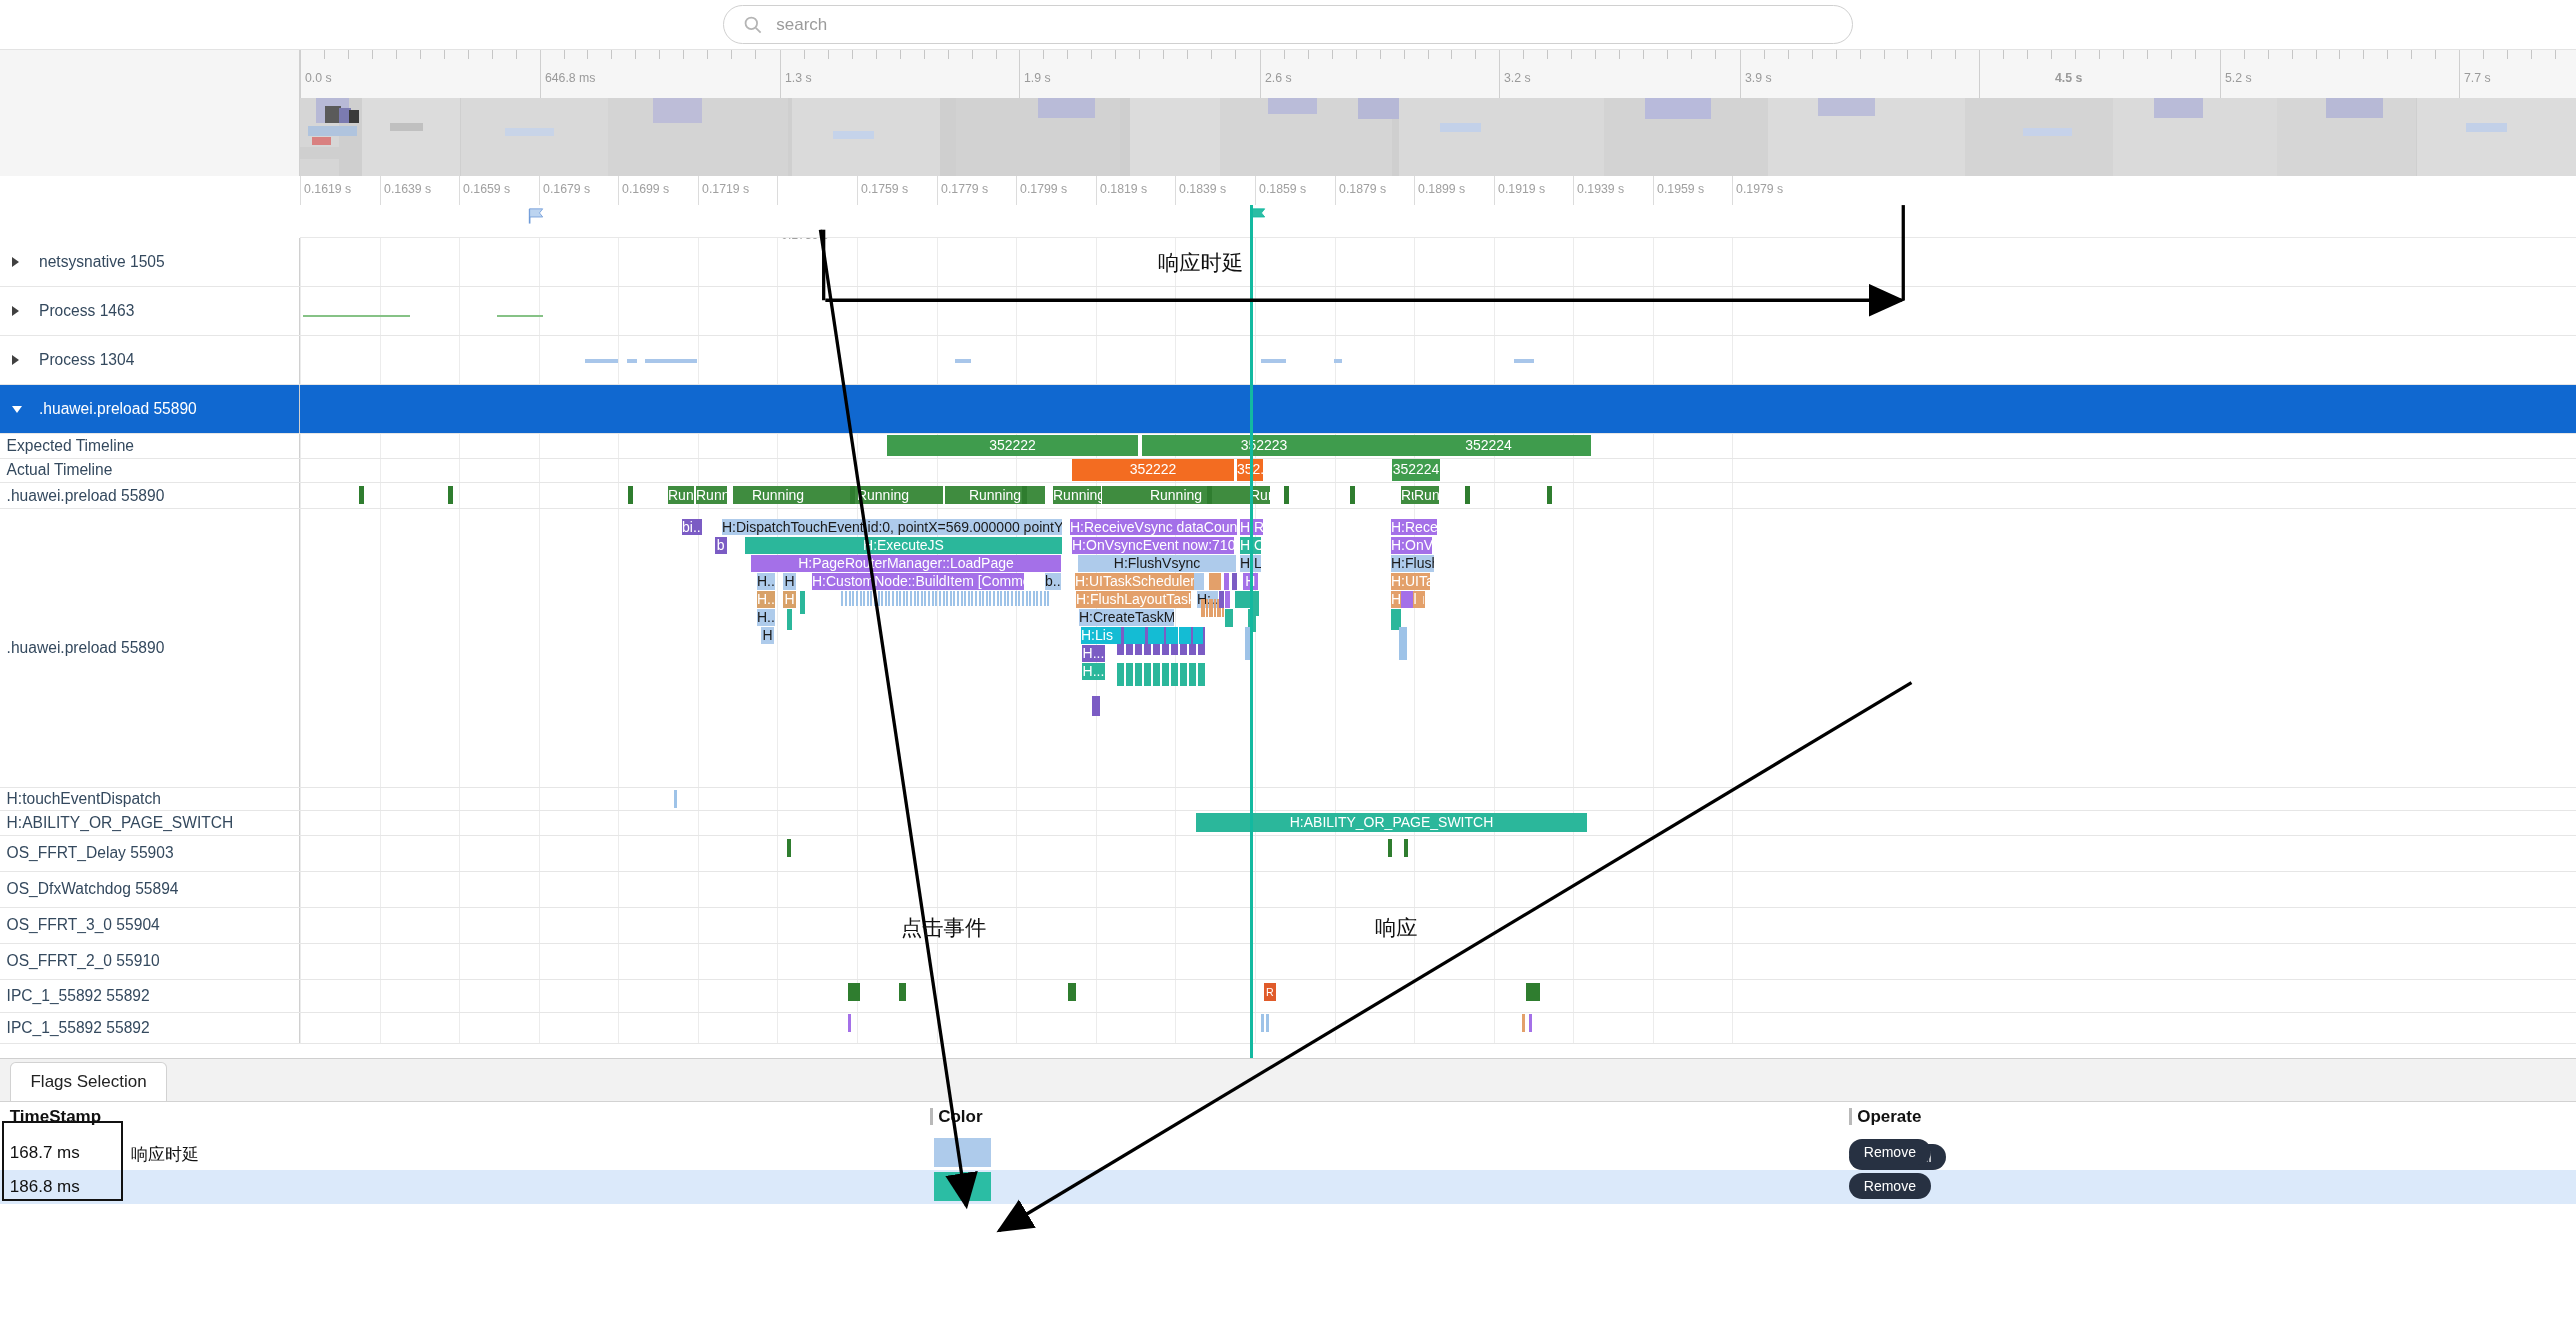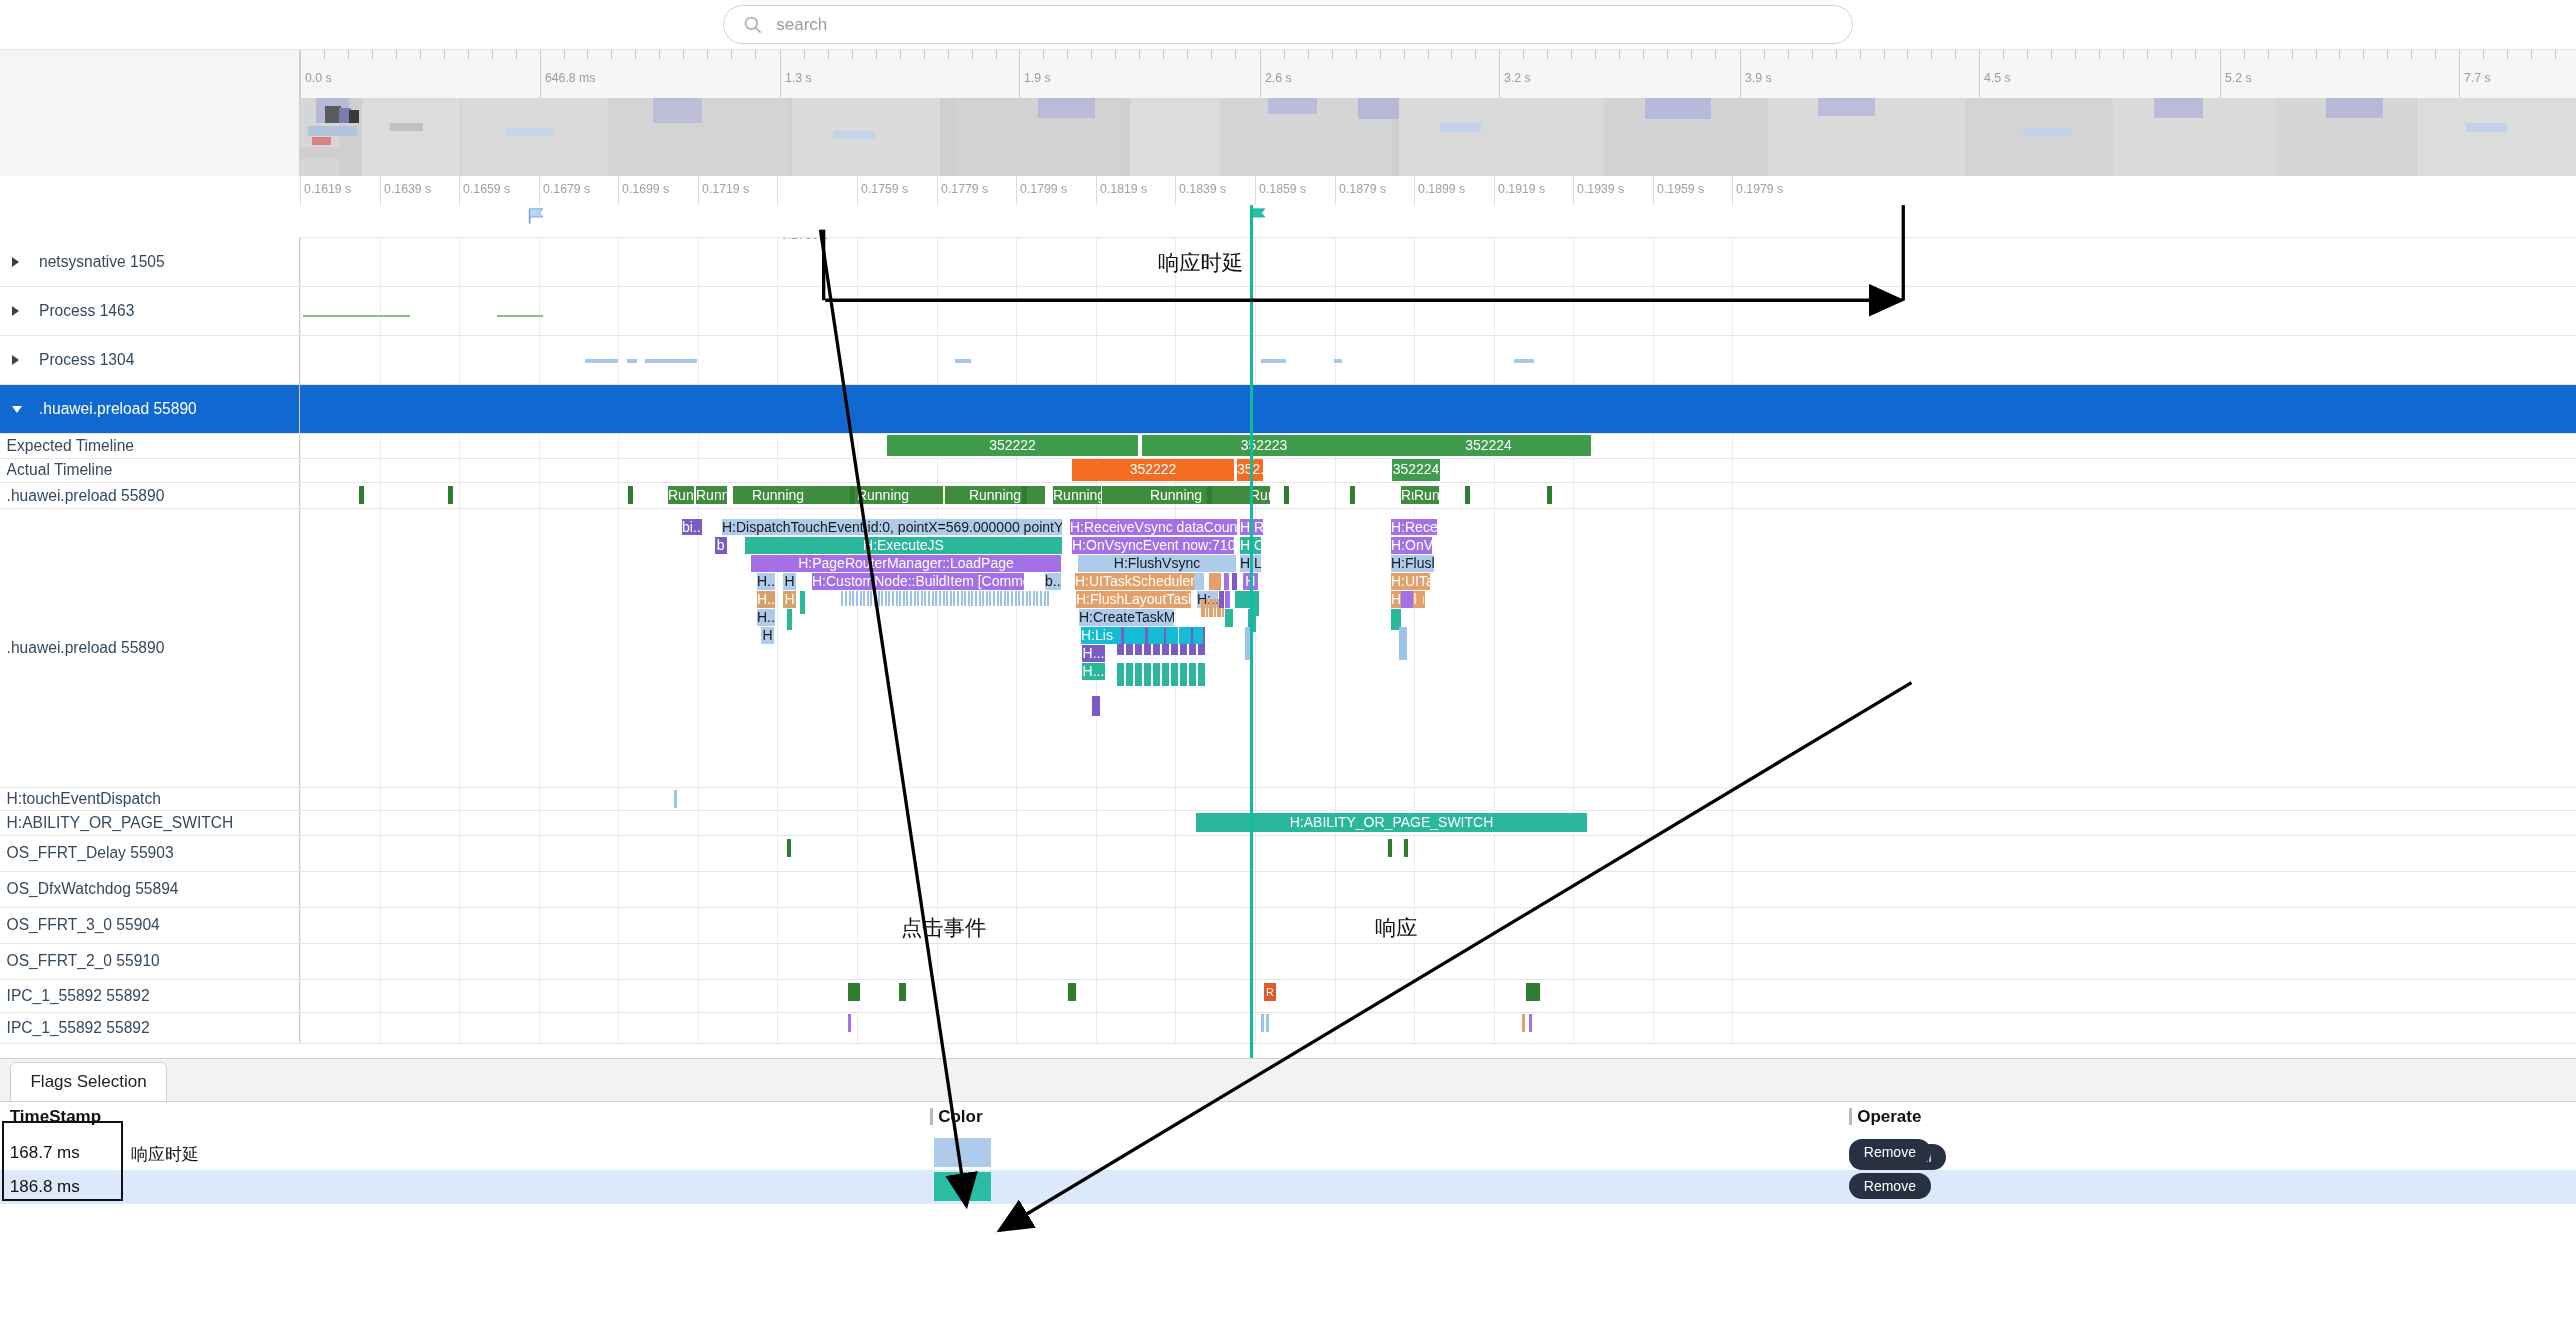--- a/index.html
+++ b/index.html
@@ -199,21 +199,21 @@
         <div class="ov-tick" style="left: 1464px;"></div>
         <div class="ov-tick" style="left: 1488px;"></div>
         <div class="ov-tick" style="left: 1512px;"></div>
         <div class="ov-tick" style="left: 1536px;"></div>
         <div class="ov-tick" style="left: 1560px;"></div>
         <div class="ov-tick" style="left: 1584px;"></div>
         <div class="ov-tick" style="left: 1607px;"></div>
         <div class="ov-tick" style="left: 1631px;"></div>
         <div class="ov-tick" style="left: 1655px;"></div>
         <div class="ov-tick major" style="left: 1679px;"></div>
-        <div class="ov-label" style="left: 1679px;">4.5 s</div>
+        <div class="ov-label" style="left: 1750px; font-weight: bold;">4.5 s</div>
         <div class="ov-tick" style="left: 1703px;"></div>
         <div class="ov-tick" style="left: 1727px;"></div>
         <div class="ov-tick" style="left: 1751px;"></div>
         <div class="ov-tick" style="left: 1775px;"></div>
         <div class="ov-tick" style="left: 1799px;"></div>
         <div class="ov-tick" style="left: 1823px;"></div>
         <div class="ov-tick" style="left: 1847px;"></div>
         <div class="ov-tick" style="left: 1871px;"></div>
         <div class="ov-tick" style="left: 1895px;"></div>
         <div class="ov-tick major" style="left: 1920px;"></div>

